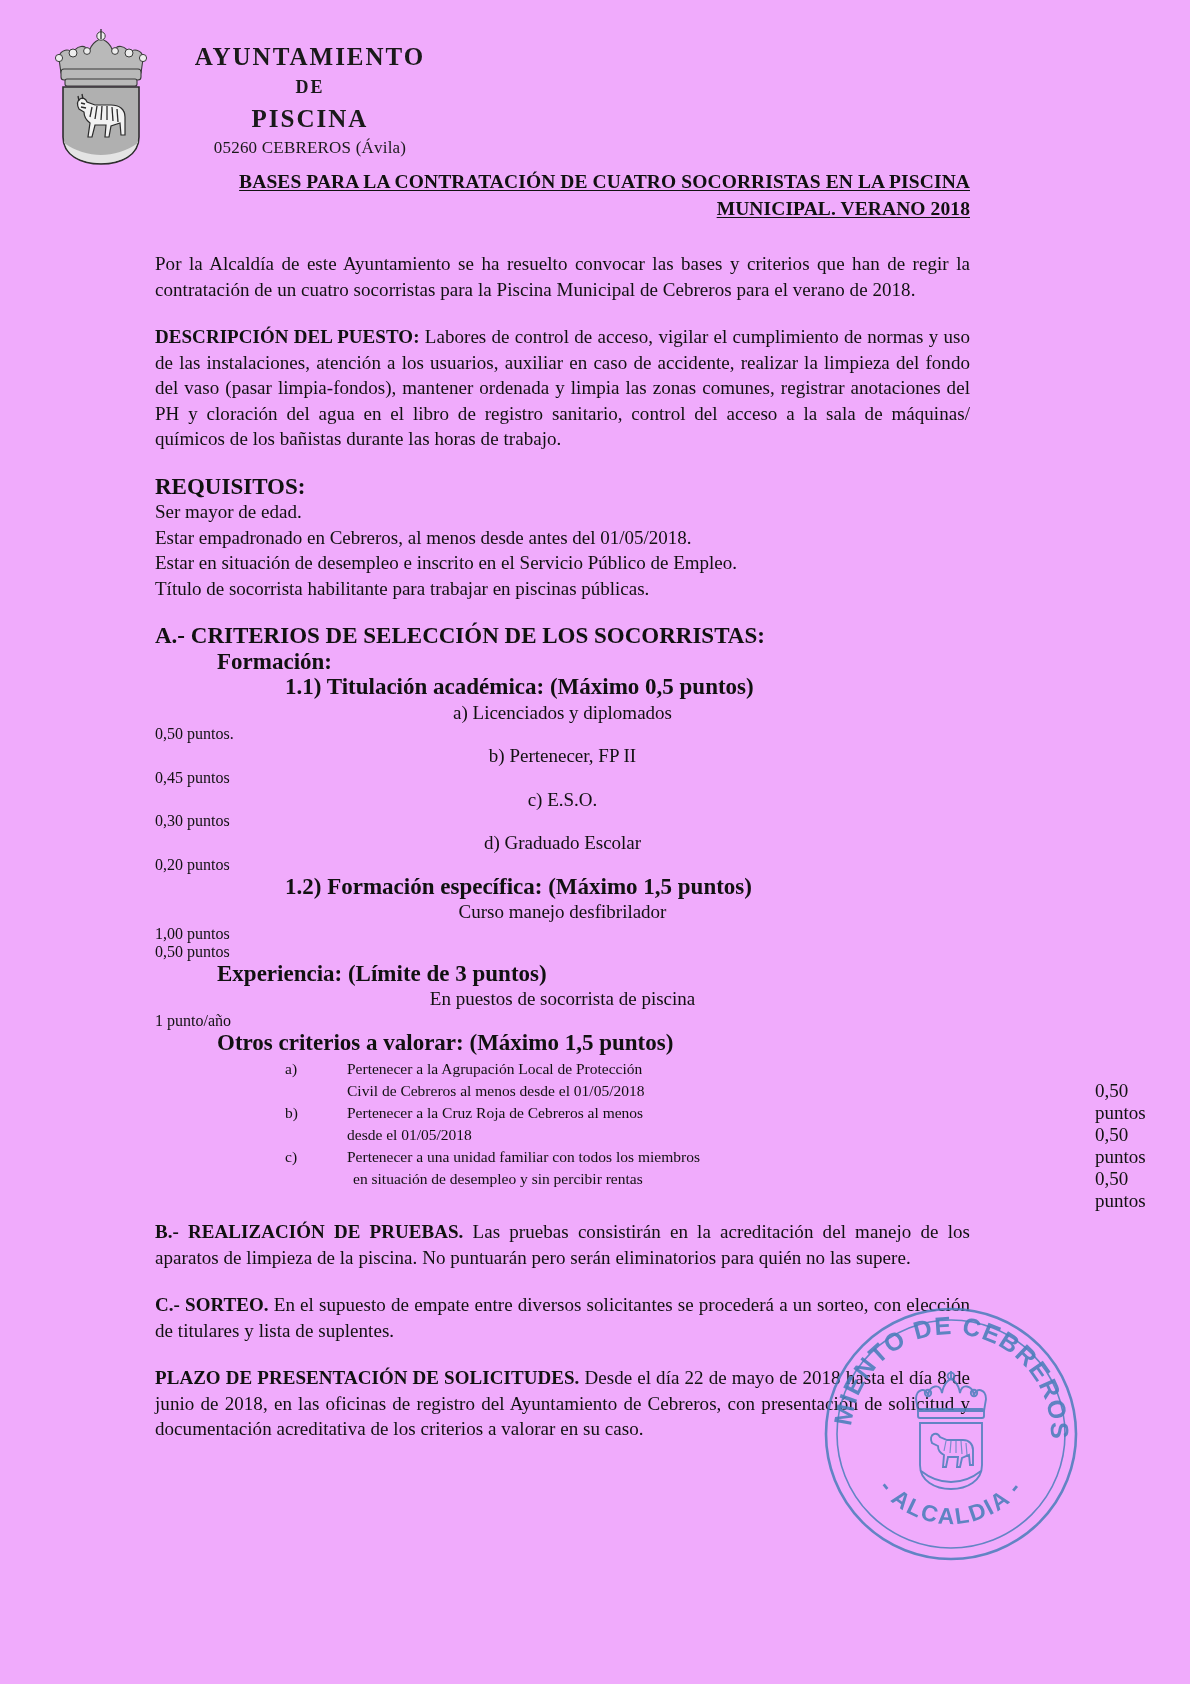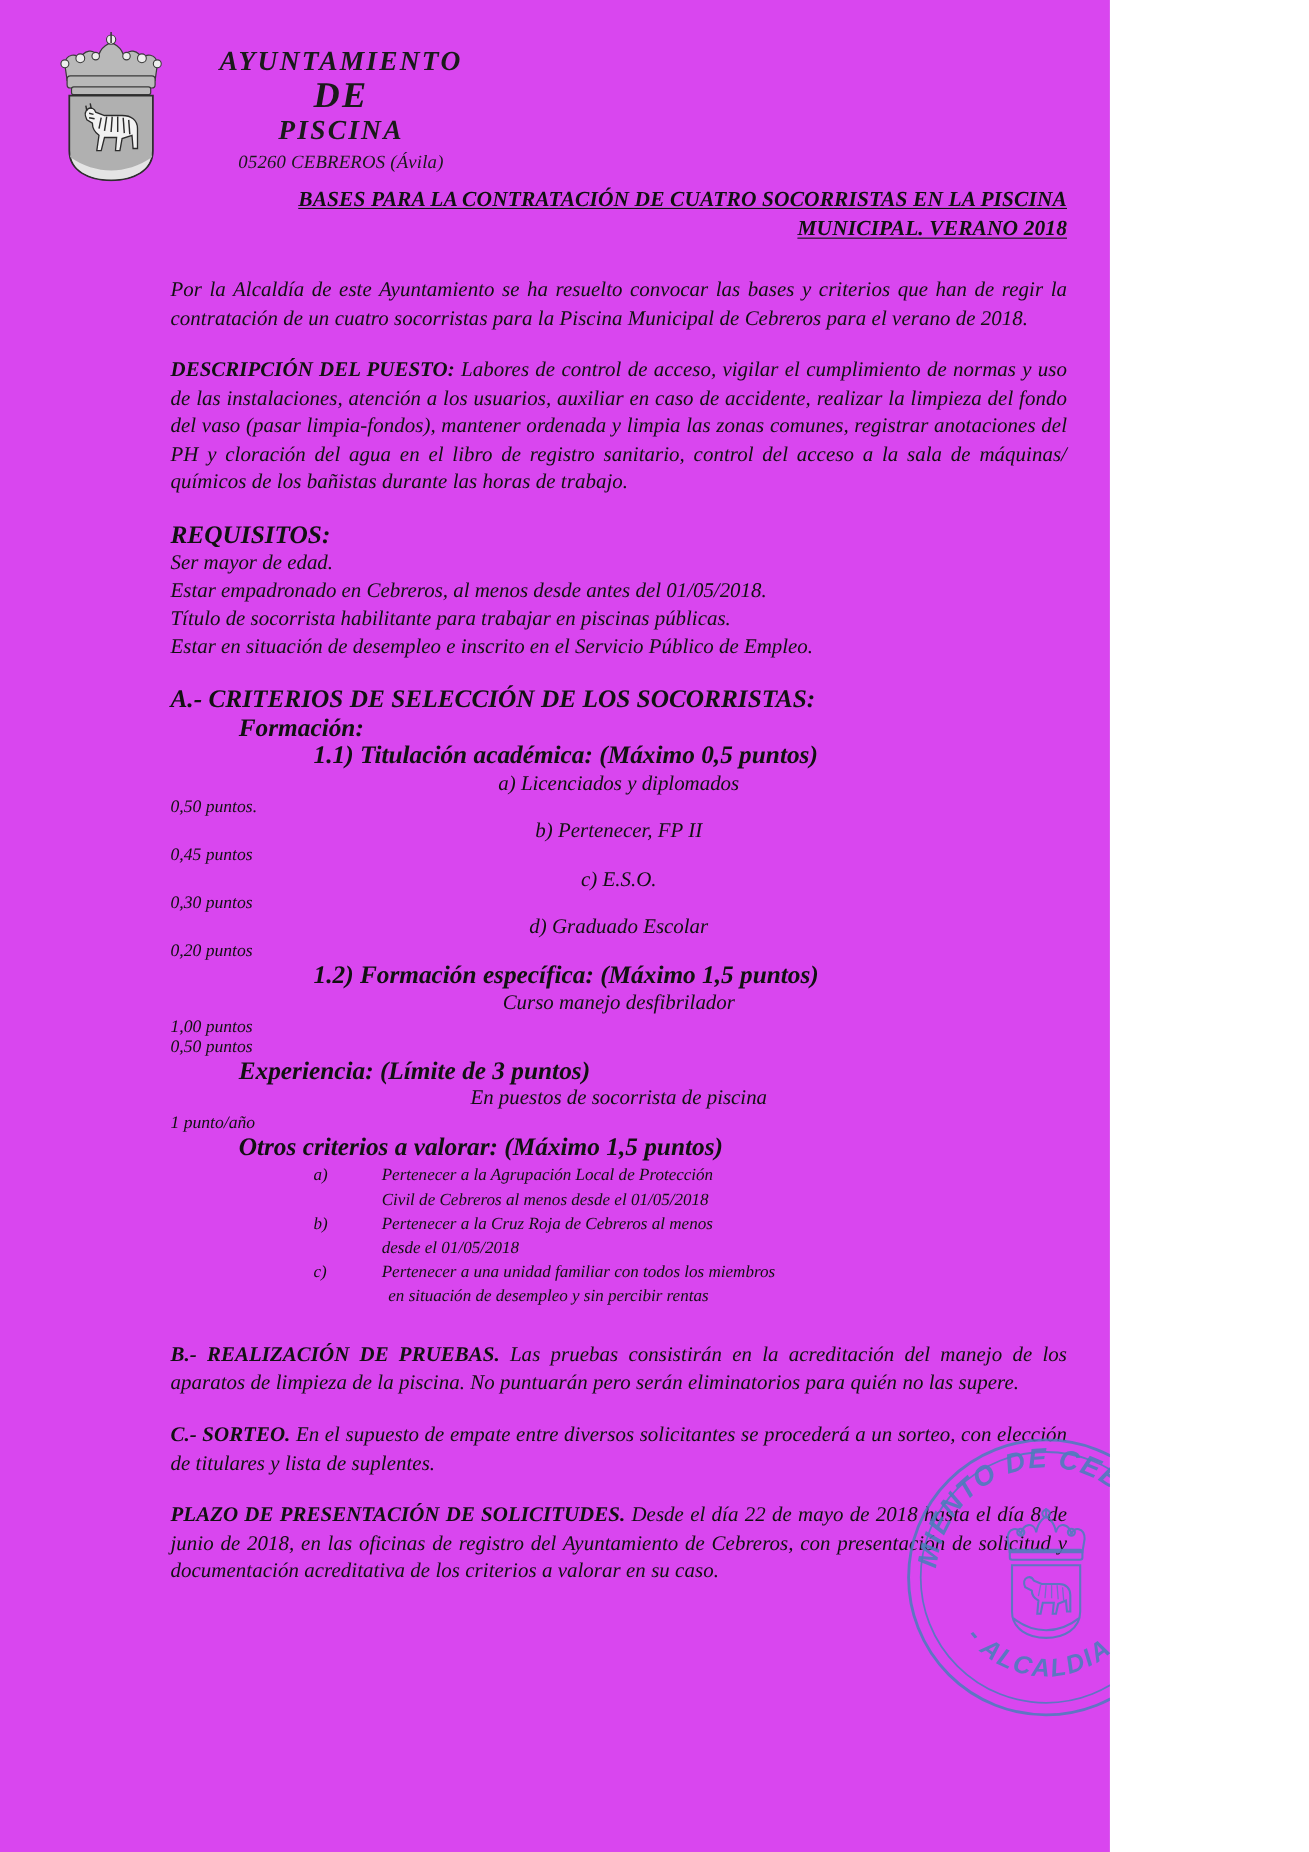--- a/index.html
+++ b/index.html
@@ -2,27 +2,26 @@
 <html><head>
 <meta charset="utf-8">
 <style>
   html, body {
     margin: 0;
     padding: 0;
     background: #ffffff;
   }
   .page {
     position: relative;
-    width: 1009px;
+    width: 1190px;
     height: 1684px;
-    background: #d946ef;
+    background: #f0abfc;
     font-family: "Liberation Serif", "DejaVu Serif", serif;
     color: #111111;
     overflow: hidden;
-    font-style: italic;
   }
 
   
   .letterhead {
     position: absolute;
     left: 45px;
     top: 20px;
     width: 420px;
     height: 145px;
   }
@@ -40,21 +39,21 @@
     width: 300px;
     text-align: center;
   }
   .lh-line1, .lh-line2, .lh-line3 {
     font-family: "Liberation Serif", "DejaVu Serif", serif;
     font-weight: bold;
     color: #1a1a1a;
     letter-spacing: 2.0px;
   }
   .lh-line1 { font-size: 25px; line-height: 30px; }
-  .lh-line2 { font-size: 33px; line-height: 31px; }
+  .lh-line2 { font-size: 18px; line-height: 31px; }
   .lh-line3 { font-size: 25px; line-height: 31px; }
   .lh-line4 {
     font-size: 17px;
     line-height: 24px;
     letter-spacing: 0.2px;
     color: #1a1a1a;
     margin-top: 2px;
   }
 
   
@@ -212,22 +211,22 @@
 
     <div class="sp-md"></div>
 
     <p class="para"><b class="lead">DESCRIPCIÓN DEL PUESTO:</b><span> Labores de control de acceso, vigilar el cumplimiento de normas y uso de las instalaciones, atención a los usuarios, auxiliar en caso de accidente, realizar la limpieza del fondo del vaso (pasar limpia-fondos), mantener ordenada y limpia las zonas comunes, registrar anotaciones del PH y cloración del agua en el libro de registro sanitario, control del acceso a la sala de máquinas/ químicos de los bañistas durante las horas de trabajo.</span></p>
 
     <div class="sp-md"></div>
 
     <p class="sec-head">REQUISITOS:</p>
     <p class="line ind1">Ser mayor de edad.</p>
     <p class="line ind1">Estar empadronado en Cebreros, al menos desde antes del 01/05/2018.</p>
+    <p class="line ind1">Estar en situación de desempleo e inscrito en el Servicio Público de Empleo.</p>
     <p class="line ind1">Título de socorrista habilitante para trabajar en piscinas públicas.</p>
-    <p class="line ind1">Estar en situación de desempleo e inscrito en el Servicio Público de Empleo.</p>
 
     <div class="sp-md"></div>
 
     <p class="sec-head">A.- CRITERIOS DE SELECCIÓN DE LOS SOCORRISTAS:</p>
     <p class="sec-head ind2">Formación:</p>
 
     <p class="sec-head ind3">1.1) Titulación académica: (Máximo 0,5 puntos)</p>
 
     <div class="rowwrap">
       <div class="line ind4">a) Licenciados y diplomados</div>

